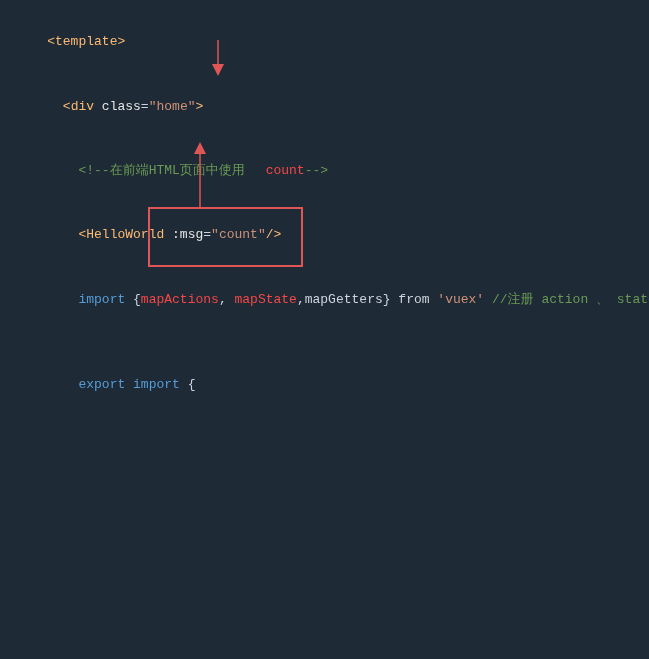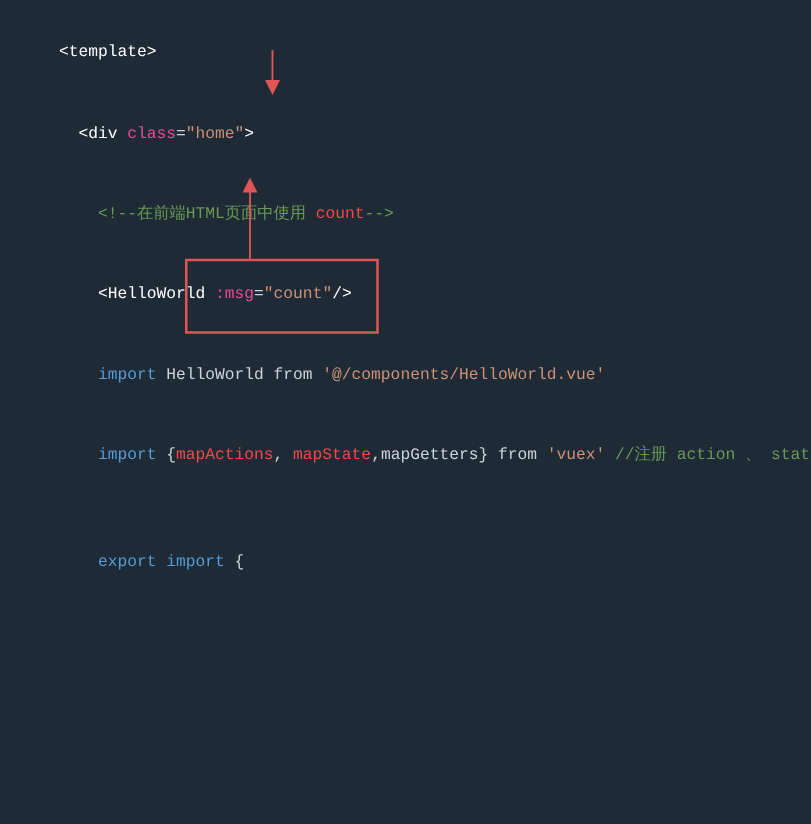--- a/index.html
+++ b/index.html
@@ -14,55 +14,52 @@
     }
     .code-container {
       padding: 10px 16px;
       line-height: 1.65;
       position: relative;
     }
     .line {
       white-space: pre;
       display: block;
     }
-    .tag { color: #ffffff; }
-    .attr-name { color: #ec4899; }
+    .tag { color: #fdba74; }
+    .attr-name { color: #e5e5e5; }
     .attr-value { color: #ce9178; }
     .import-word { color: #569cd6; }
     .string { color: #ce9178; }
     .comment { color: #6a9955; }
     .plain { color: #cdd3de; }
   </style>
 </head>
 <body>
 
 <div class="code-container" style="position:relative;">
 
   <div class="line">
     <span class="tag">&lt;template&gt;</span>
   </div>
 
   <div class="line">
     <span class="plain">  </span><span class="tag">&lt;div </span><span class="attr-name">class</span><span class="plain">=</span><span class="attr-value">"home"</span><span class="tag">&gt;</span>
   </div>
 
   <div class="line">
-    <span class="plain">    </span><span class="comment">&lt;!--在前端HTML页面中使用 </span><span style="color:#f44747;">count</span><span class="comment">--&gt;</span>
+    <span class="plain">    </span><span class="comment">&lt;!--在前端HTML页面中使用 </span><span style="color:#f44747;margin-left:13px;">count</span><span class="comment">--&gt;</span>
   </div>
 
   <div class="line">
     <span class="plain">    </span><span class="tag">&lt;HelloWorld </span><span class="attr-name">:msg</span><span class="plain">=</span><span class="attr-value">"count"</span><span class="tag">/&gt;</span>
   </div>
 
 
 
 
-  <div class="line">
-    <span class="plain">    </span><span class="import-word">import </span><span class="plain">HelloWorld </span><span style="color:#cdd3de;">from </span><span class="string">'@/components/HelloWorld.vue'</span>
-  </div>
 
   <div class="line">
     <span class="plain">    </span><span class="import-word">import </span><span class="plain">{</span><span style="color:#f44747;">mapActions</span><span class="plain">, </span><span style="color:#f44747;">mapState</span><span class="plain">,</span><span class="plain">mapGetters} </span><span class="plain">from </span><span class="string">'vuex'</span><span class="comment"> //注册 action 、 state 、getter</span>
   </div>
 
   <div class="line">&nbsp;</div>
 
   <div class="line">
     <span class="plain">    </span><span class="import-word">export import </span><span class="plain">{</span>
   </div>

